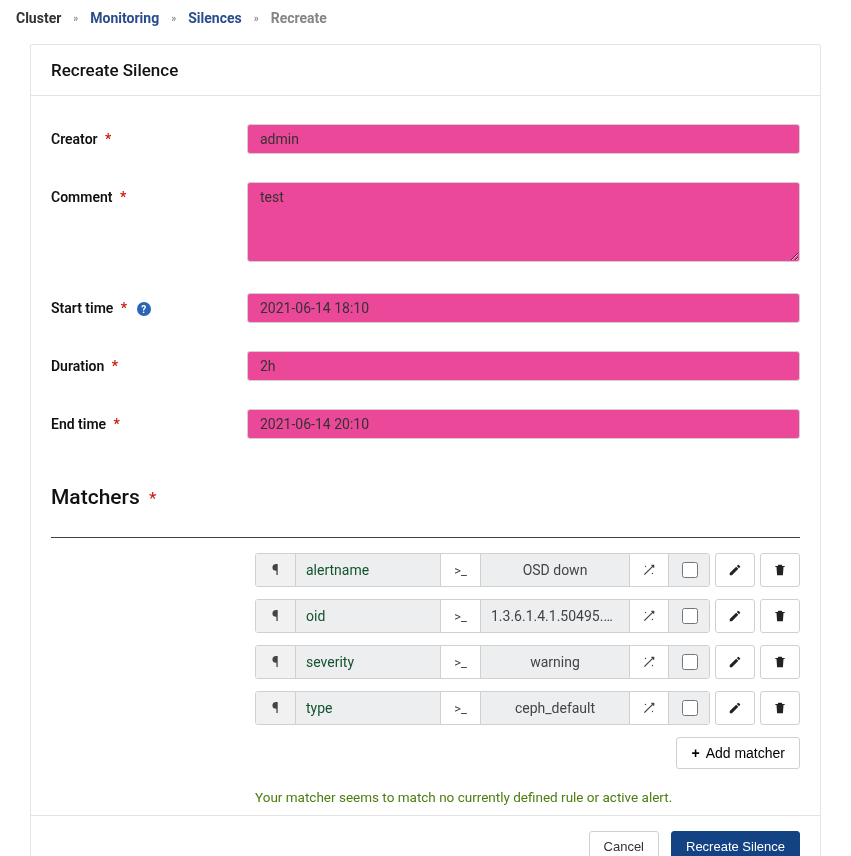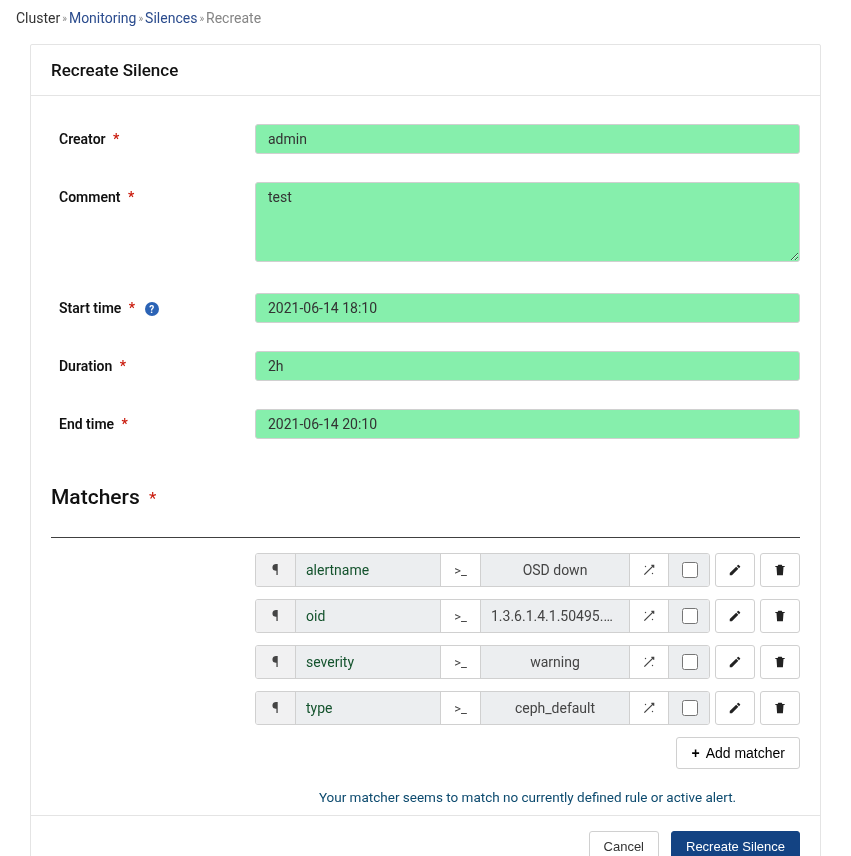--- a/index.html
+++ b/index.html
@@ -9,24 +9,25 @@
     font-family: -apple-system, BlinkMacSystemFont, "Segoe UI", Roboto, "Helvetica Neue", Arial, sans-serif;
     font-size: 14px;
     color: #1a1a1a;
     background: #fff;
   }
 
   
   .breadcrumb {
     display: flex;
     align-items: center;
-    gap: 2px;
+    gap: 12px;
     font-size: 14px;
     margin-bottom: 18px;
     color: #333;
+    font-weight: bold;
   }
   .breadcrumb a { color: #2a4b8d; text-decoration: none; }
   .breadcrumb .sep { color: #888; font-size: 10px; }
   .breadcrumb .current { color: #858585; }
 
   
   .card {
     border: 1px solid #e4e4e4;
     border-radius: 2px;
     margin: 0 14px;
@@ -46,21 +47,20 @@
     padding: 15px 20px;
     display: flex;
     justify-content: flex-end;
     gap: 12px;
   }
 
   
   .form-row {
     display: flex;
     margin-bottom: 28px;
-    margin-left: 8px;
   }
   .form-label {
     width: 196px;
     padding-top: 7px;
     font-size: 14px;
     font-weight: 600;
     color: #111;
   }
   .form-label .req { color: #c9190b; margin-left: 4px; font-weight: 600;}
   .form-label .help {
@@ -80,21 +80,21 @@
     flex: 1;
   }
   .input, .textarea {
     width: 100%;
     border: 1px solid #d0d0d0;
     border-radius: 3px;
     padding: 6px 12px;
     font-size: 14px;
     font-family: inherit;
     color: #333;
-    background: #86efac;
+    background: #ec4899;
   }
   .textarea { height: 80px; resize: both; }
 
   
   .matchers-heading {
     font-size: 21px;
     font-weight: 500;
     color: #111;
     padding-bottom: 28px;
     border-bottom: 1px solid #404040;
@@ -184,22 +184,21 @@
     border-radius: 3px;
     padding: 7px 14px;
     font-size: 14px;
     cursor: pointer;
     display: flex; align-items: center; gap: 6px;
   }
 
   .matcher-note {
     margin-top: 20px;
     font-size: 13.5px;
-    color: #0c4a6e;
-    text-align: center;
+    color: #4d7c0f;
   }
 
   .btn {
     border-radius: 3px;
     padding: 7px 14px;
     font-size: 13px;
     cursor: pointer;
     border: 1px solid transparent;
   }
   .btn-default {

